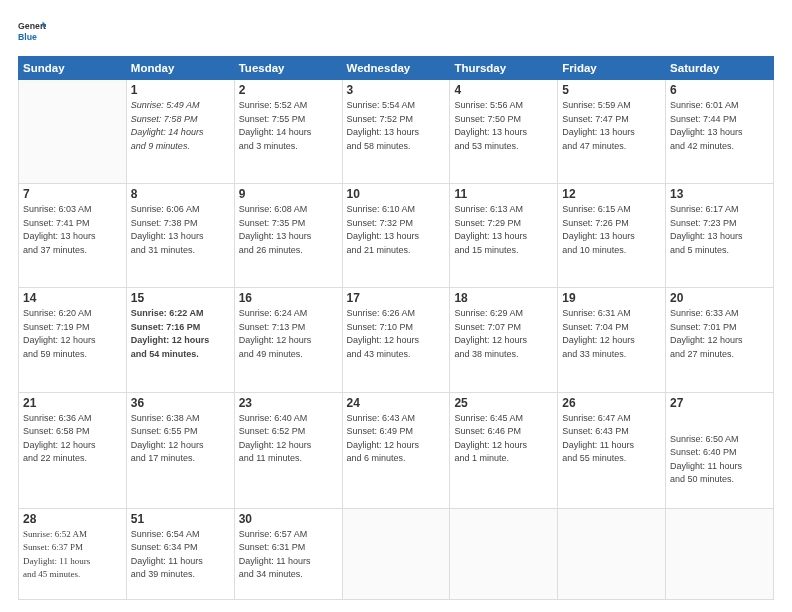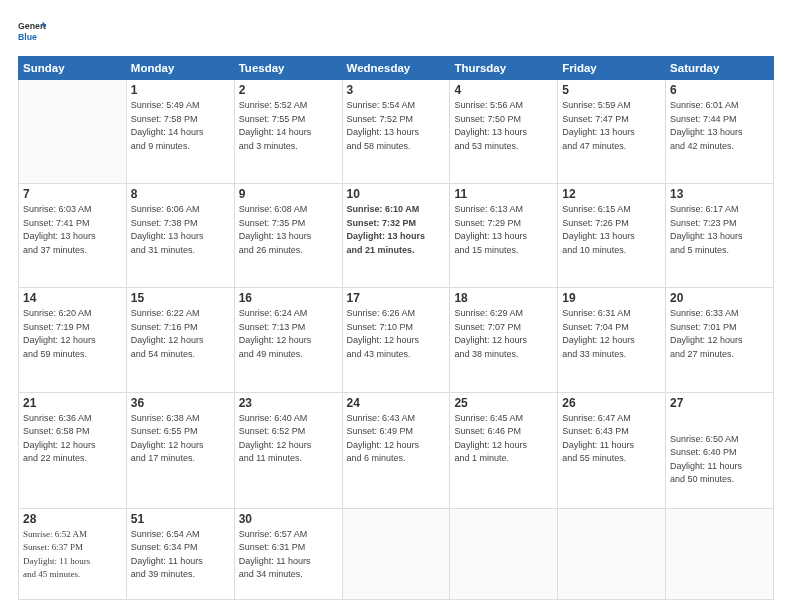--- a/index.html
+++ b/index.html
@@ -117,21 +117,21 @@
           <th>Thursday</th>
           <th>Friday</th>
           <th>Saturday</th>
         </tr>
     </thead>
     <tbody id="calendar-body">
     <tr>
           <td class="empty"></td>
           <td>
             <span class="day-num">1</span>
-            <div class="day-info" style="white-space: pre-line;">Sunrise: 5:49 AM
+            <div class="day-info" style="white-space: pre-line; font-style: italic;">Sunrise: 5:49 AM
 Sunset: 7:58 PM
 Daylight: 14 hours
 and 9 minutes.</div>
           </td>
           <td>
             <span class="day-num">2</span>
             <div class="day-info" style="white-space: pre-line;">Sunrise: 5:52 AM
 Sunset: 7:55 PM
 Daylight: 14 hours
 and 3 minutes.</div>
@@ -182,21 +182,21 @@
           </td>
           <td>
             <span class="day-num">9</span>
             <div class="day-info" style="white-space: pre-line;">Sunrise: 6:08 AM
 Sunset: 7:35 PM
 Daylight: 13 hours
 and 26 minutes.</div>
           </td>
           <td>
             <span class="day-num">10</span>
-            <div class="day-info" style="white-space: pre-line; font-weight: bold;">Sunrise: 6:10 AM
+            <div class="day-info" style="white-space: pre-line;">Sunrise: 6:10 AM
 Sunset: 7:32 PM
 Daylight: 13 hours
 and 21 minutes.</div>
           </td>
           <td>
             <span class="day-num">11</span>
             <div class="day-info" style="white-space: pre-line;">Sunrise: 6:13 AM
 Sunset: 7:29 PM
 Daylight: 13 hours
 and 15 minutes.</div>
@@ -219,21 +219,21 @@
         <tr>
           <td>
             <span class="day-num">14</span>
             <div class="day-info" style="white-space: pre-line;">Sunrise: 6:20 AM
 Sunset: 7:19 PM
 Daylight: 12 hours
 and 59 minutes.</div>
           </td>
           <td>
             <span class="day-num">15</span>
-            <div class="day-info" style="white-space: pre-line;">Sunrise: 6:22 AM
+            <div class="day-info" style="white-space: pre-line; font-weight: bold;">Sunrise: 6:22 AM
 Sunset: 7:16 PM
 Daylight: 12 hours
 and 54 minutes.</div>
           </td>
           <td>
             <span class="day-num">16</span>
             <div class="day-info" style="white-space: pre-line;">Sunrise: 6:24 AM
 Sunset: 7:13 PM
 Daylight: 12 hours
 and 49 minutes.</div>

